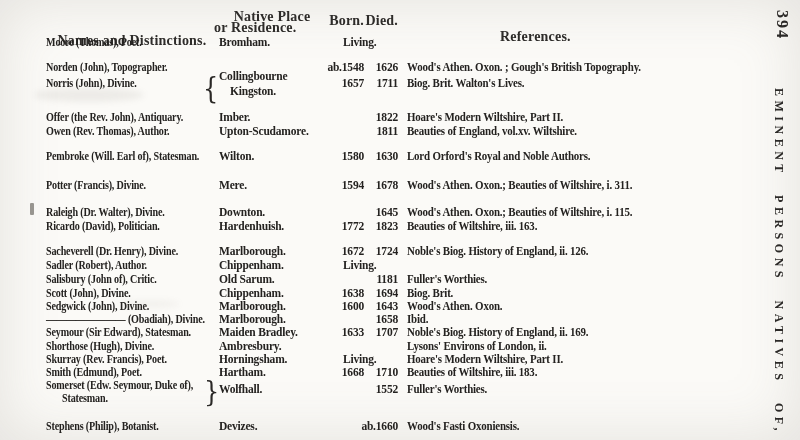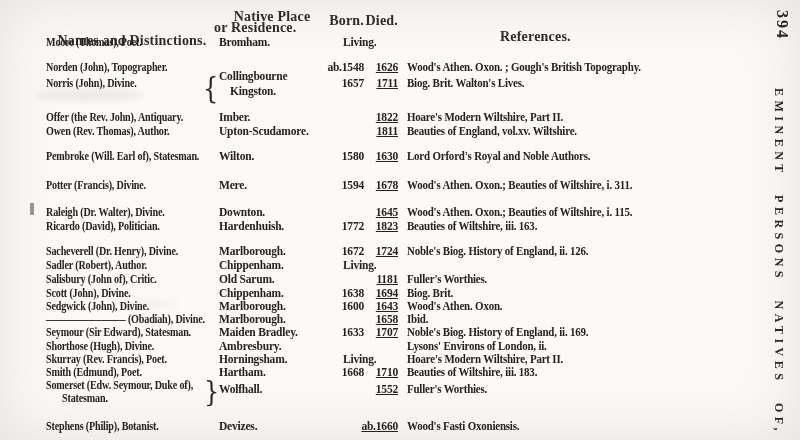--- a/index.html
+++ b/index.html
@@ -31,21 +31,21 @@
   .c{
     position:absolute;top:0;
     font-size:11.5px;font-weight:bold;letter-spacing:-0.2px;
     line-height:13px;white-space:nowrap;color:#242220;
   }
   .name{left:46px;transform:scaleX(0.88);transform-origin:0 50%;}
   .name2{transform:scaleX(0.88);transform-origin:0 50%;}
   .place{left:219px;}
   .place2{left:230px;}
   .born{left:280px;width:84px;text-align:right;}
-  .died{left:322px;width:76px;text-align:right;text-decoration:underline;}
+  .died{left:322px;width:76px;text-align:right;}
   .living{left:343px;}
   .ref{left:407px;transform:scaleX(0.95);transform-origin:0 50%;}
   .brace{
     position:absolute;font-weight:normal;color:#2a2826;
     font-family:"DejaVu Serif",serif;
   }
   
   .pagenum{
     position:absolute;left:791px;top:10px;
     transform:rotate(90deg);transform-origin:0 0;

